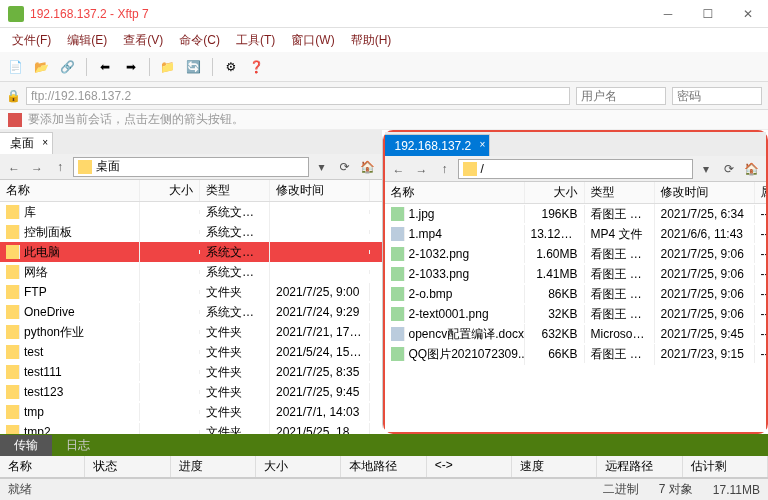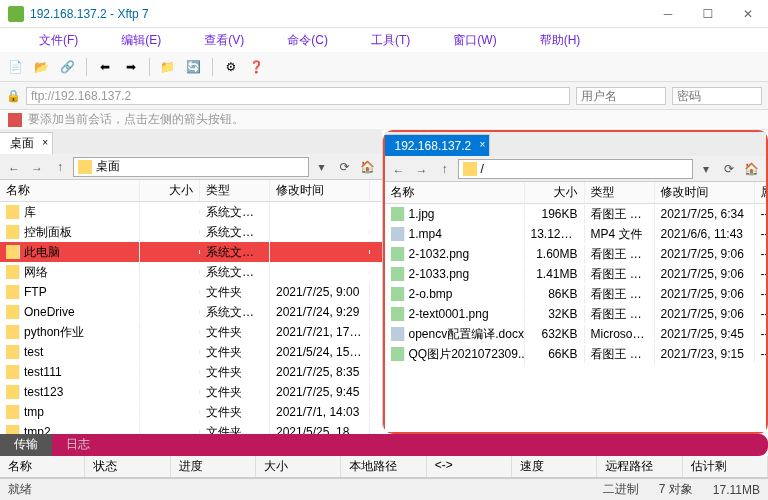--- a/index.html
+++ b/index.html
@@ -1,23 +1,23 @@
 <!DOCTYPE html>
 <html><head>
 <meta charset="utf-8">
 <style>
 *{box-sizing:border-box;margin:0;padding:0;font-family:"Microsoft YaHei","Segoe UI",sans-serif;font-size:12px;}
 body{background:#fff;width:768px;height:500px;overflow:hidden;display:flex;flex-direction:column;}
 .titlebar{height:28px;background:#fff;display:flex;align-items:center;padding:0 0 0 8px;border-bottom:1px solid #e0e0e0;}
 .titlebar .logo{width:16px;height:16px;background:#6db33f;border-radius:2px;margin-right:6px;}
-.titlebar .title{flex:1;color:#0369a1;}
+.titlebar .title{flex:1;color:#ef4444;}
 .titlebar .winbtns{display:flex;}
 .titlebar .winbtn{width:40px;height:28px;display:flex;align-items:center;justify-content:center;color:#666;}
 .menubar{height:24px;display:flex;align-items:center;padding:0 6px;gap:4px;}
-.menubar .mitem{padding:2px 6px;color:#6d28d9;margin-left:27px;}
+.menubar .mitem{padding:2px 6px;color:#7f1d1d;}
 .toolbar{height:30px;display:flex;align-items:center;padding:0 6px;gap:6px;border-bottom:1px solid #ddd;background:#f8f8f8;}
 .ticon{width:20px;height:20px;display:flex;align-items:center;justify-content:center;border-radius:2px;}
 .divider{width:1px;height:18px;background:#ccc;margin:0 2px;}
 .addrbar{height:28px;display:flex;align-items:center;padding:0 6px;gap:6px;background:#f5f5f5;border-bottom:1px solid #ddd;}
 .addrbar .pad{width:14px;height:14px;color:#999;}
 .addrbar input{height:18px;border:1px solid #ccc;padding:0 4px;background:#fff;}
 .addrbar .url{flex:1;color:#999;}
 .hint{height:20px;display:flex;align-items:center;padding:0 8px;color:#999;background:#fafafa;border-bottom:1px solid #eee;}
 .hint .flag{width:14px;height:14px;background:#d9534f;margin-right:6px;}
 .panels{flex:1;display:flex;min-height:0;}
@@ -38,21 +38,21 @@
 .frow.sel{background:#ef4444;}
 .c-name{flex:0 0 140px;display:flex;align-items:center;gap:4px;}
 .c-size{flex:0 0 60px;text-align:right;}
 .c-type{flex:0 0 70px;}
 .c-date{flex:0 0 100px;}
 .c-attr{flex:0 0 40px;}
 .fic{width:14px;height:14px;flex-shrink:0;}
 .fic.folder{background:#ffd86b;}
 .fic.file{background:#bcd;}
 .fic.img{background:#9ed89e;}
-.bottomtabs{height:22px;background:#be185d;display:flex;border-radius:9px;}
+.bottomtabs{height:22px;background:#4d7c0f;display:flex;align-items:center;}
 .btab{padding:2px 14px;color:#ccc;}
 .btab.active{background:#555;color:#fff;}
 .transferhdr{height:22px;display:flex;border-bottom:1px solid #ccc;background:#f5f5f5;}
 .transferhdr div{padding:2px 8px;border-right:1px solid #ddd;}
 .statusbar{height:22px;display:flex;align-items:center;padding:8px 8px;background:#f0f0f0;border-top:1px solid #ccc;color:#444;gap:20px;}
 .statusbar .sp{flex:1;}
 </style>
 </head>
 <body>
 

